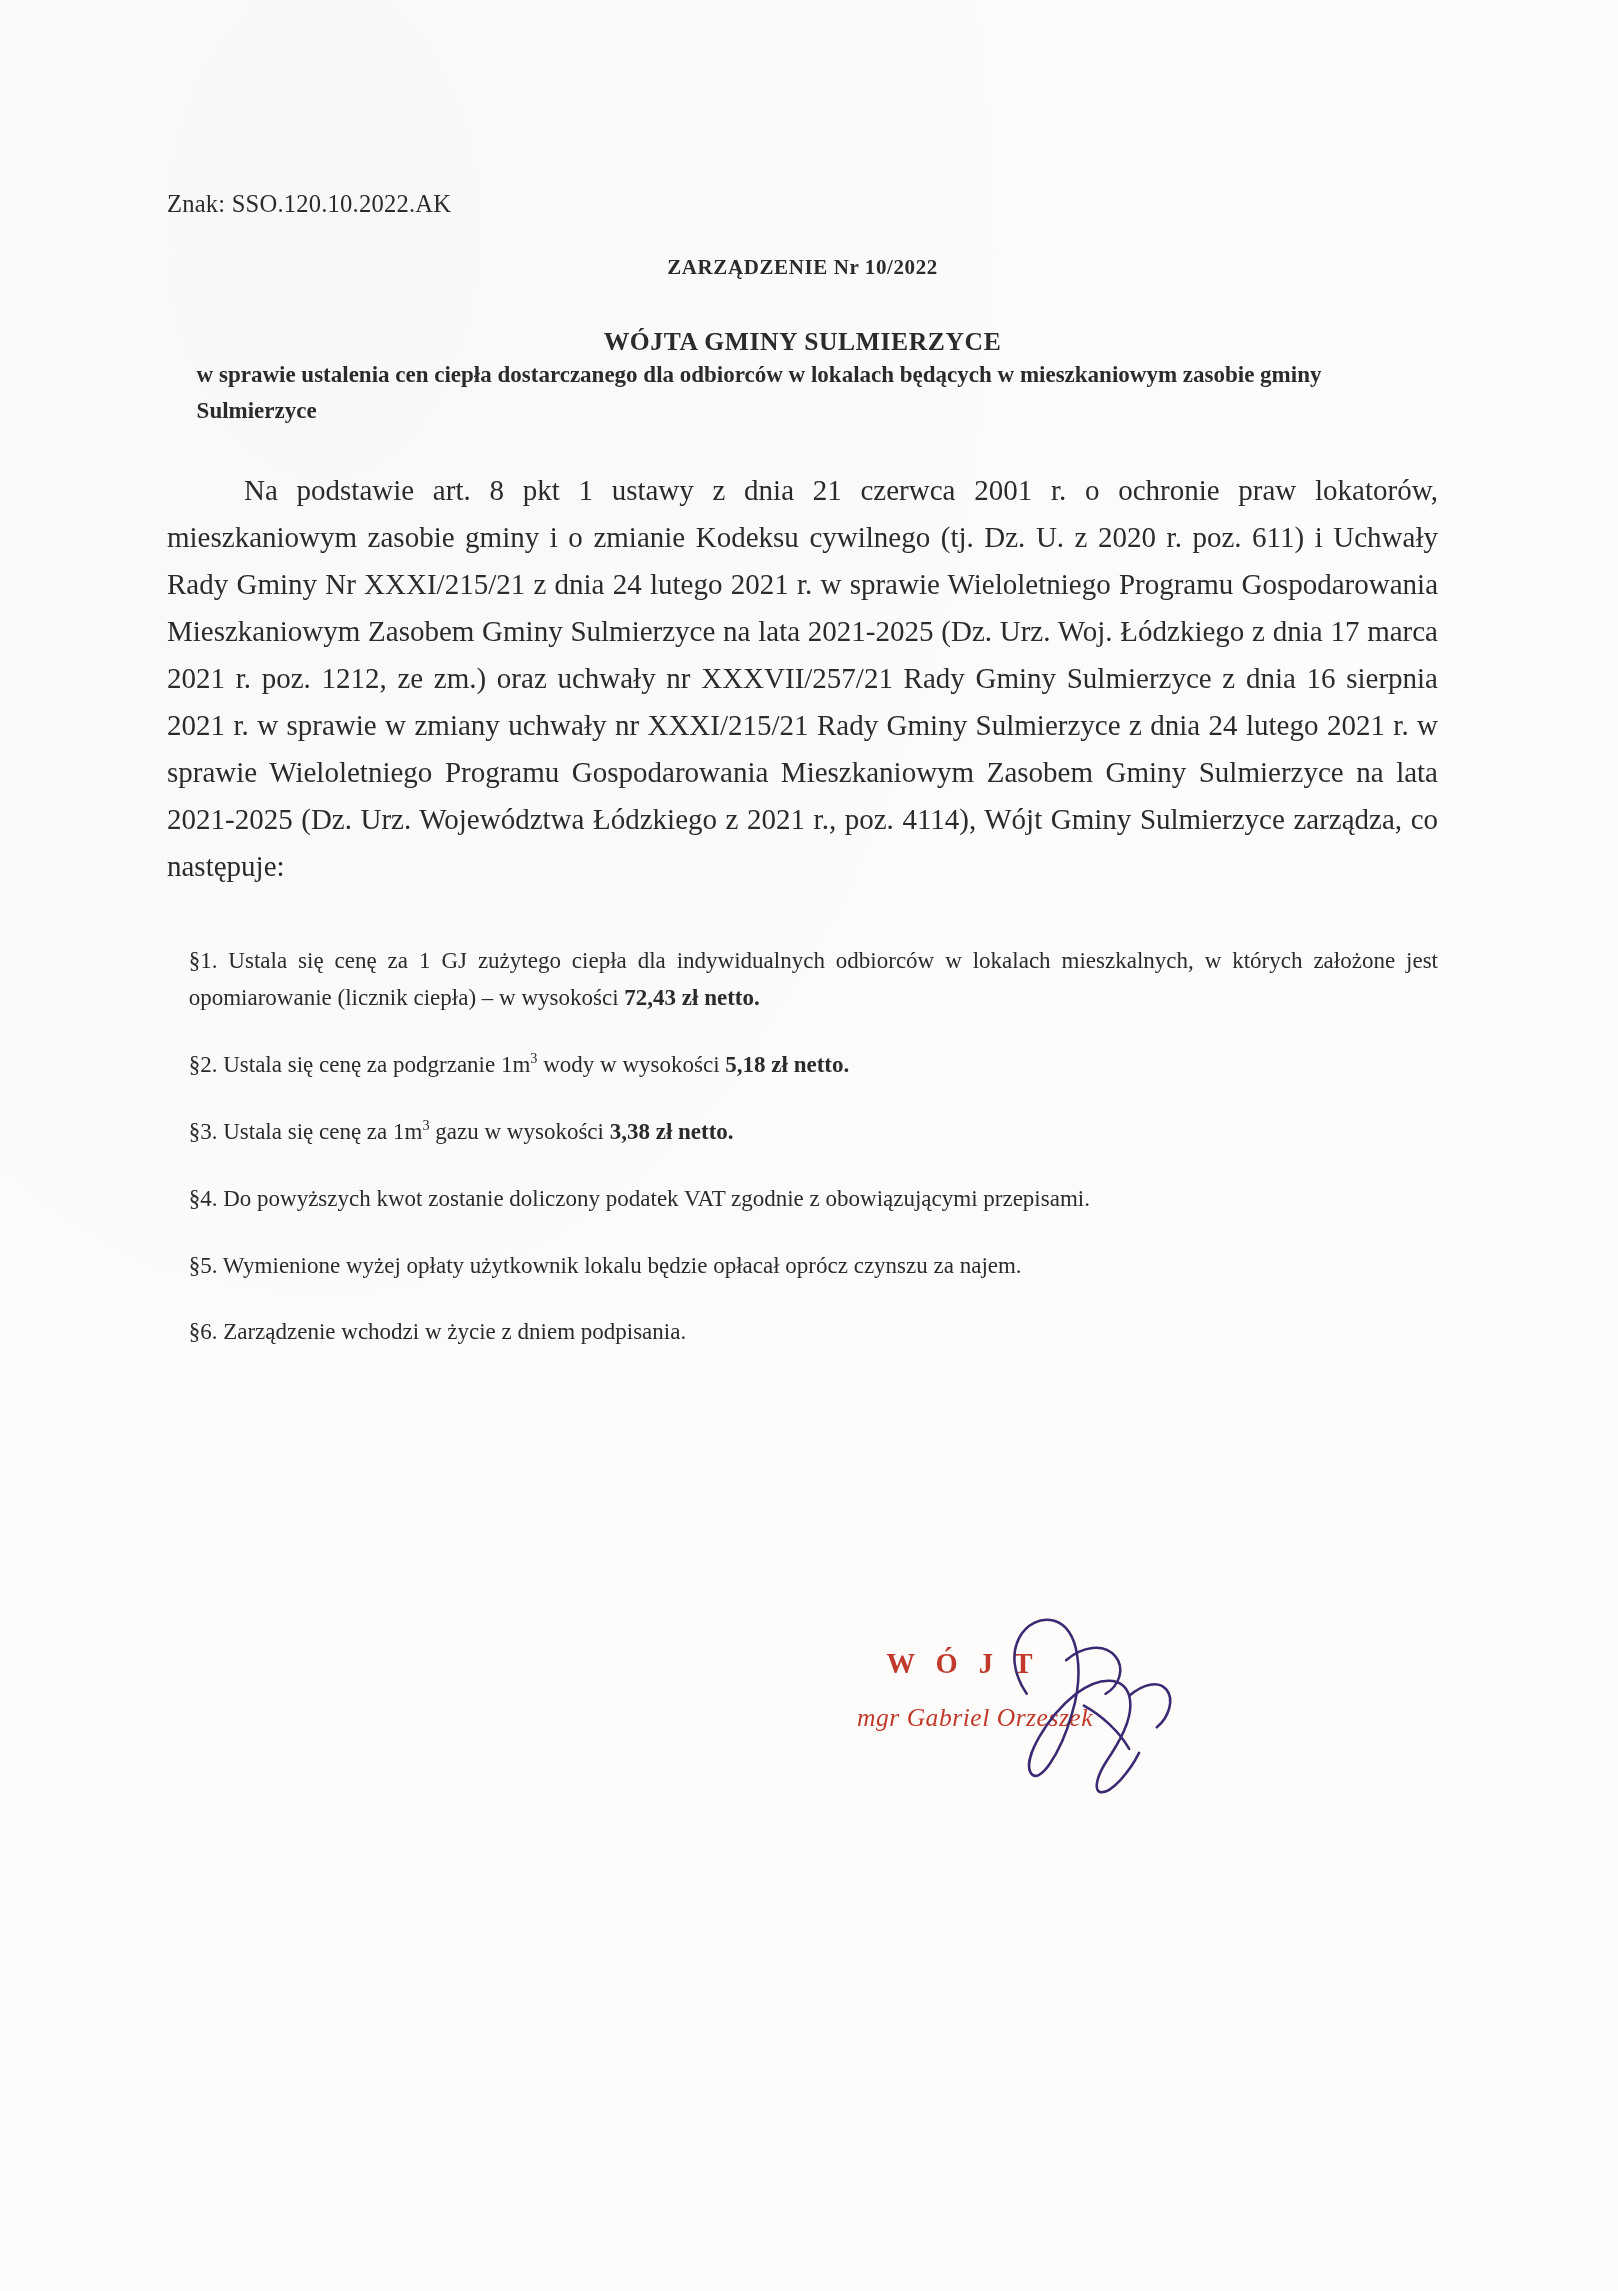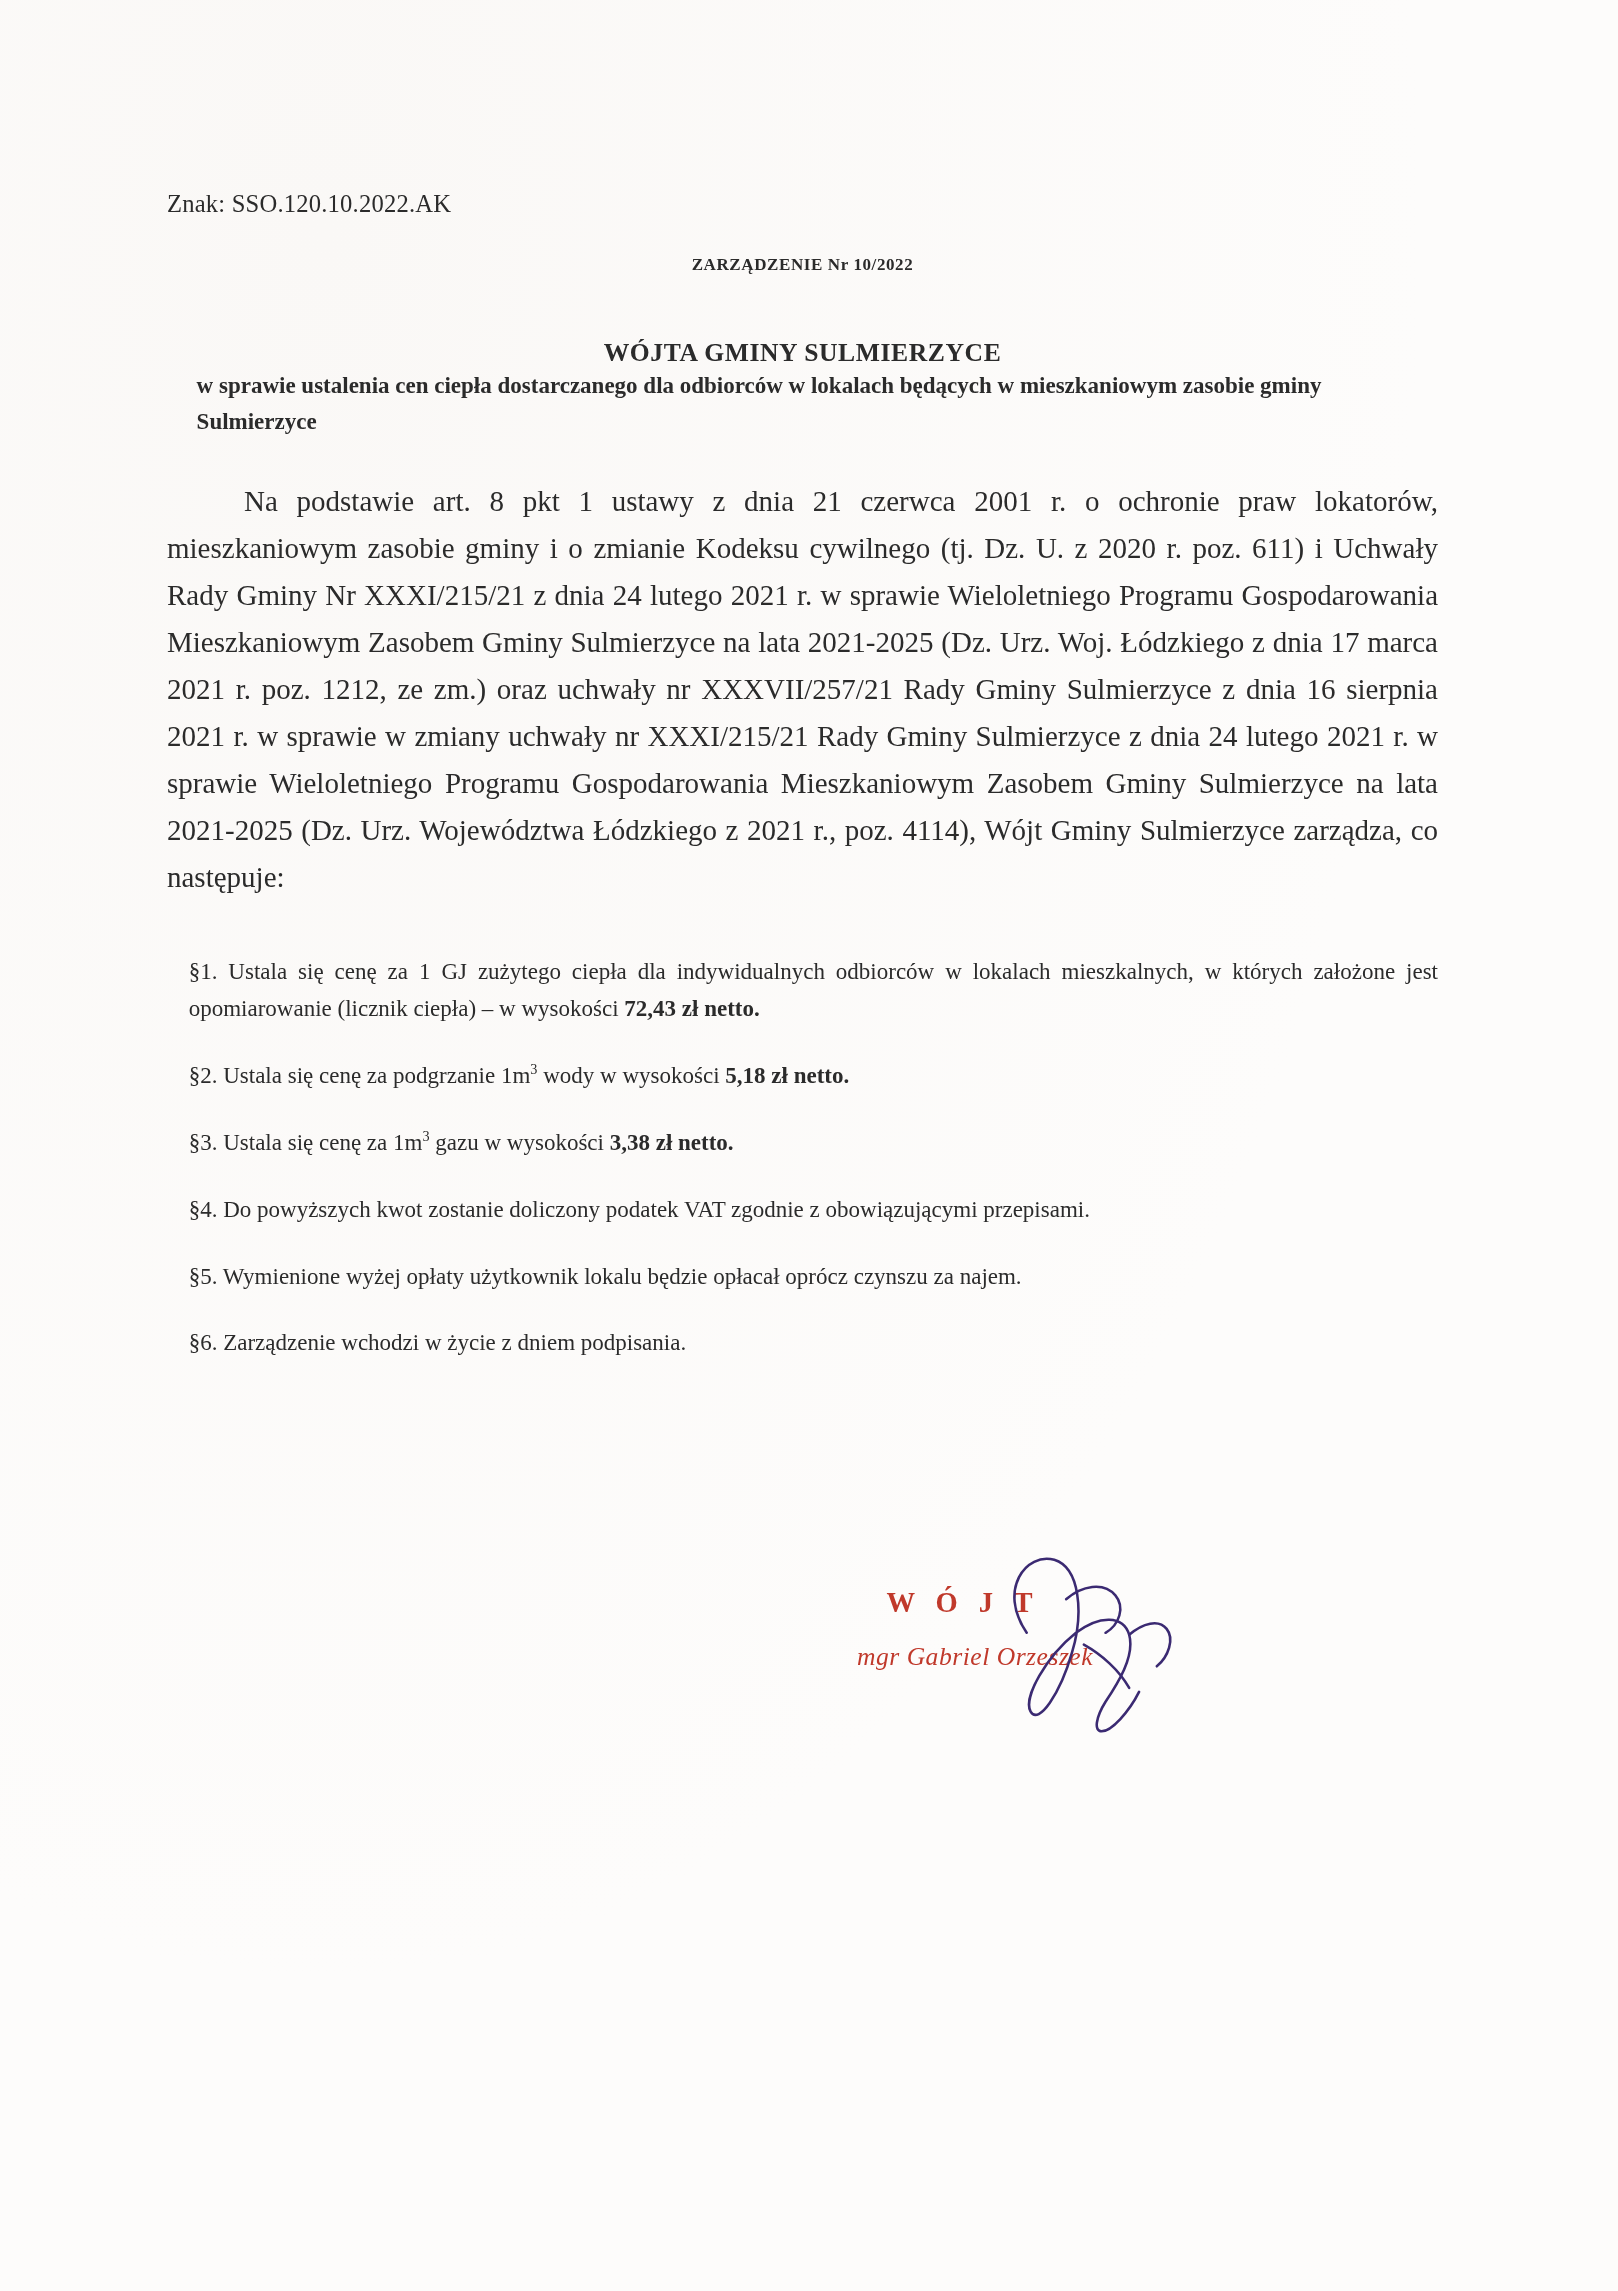--- a/index.html
+++ b/index.html
@@ -40,23 +40,23 @@
     font-size: 24.6px;
     letter-spacing: 0.2px;
     margin-bottom: 37px;
   }
 
   .title-block {
     text-align: center;
     font-weight: bold;
   }
   .title-line1 {
-    font-size: 17px;
+    font-size: 21px;
     letter-spacing: 0.6px;
-    margin-bottom: 63px;
+    margin-bottom: 47px;
   }
   .title-line2 {
     font-size: 25.6px;
     letter-spacing: 0.6px;
   }
   .title-line3 {
     font-size: 23.6px;
     letter-spacing: 0.3px;
     margin-bottom: 89px;
   }
@@ -89,21 +89,21 @@
   .section b { font-weight: bold; }
   sup {
     font-size: 0.62em;
     vertical-align: super;
     line-height: 0;
   }
 
   .signature-area {
     position: absolute;
     left: 857px;
-    top: 1548px;
+    top: 1609px;
     width: 414px;
     height: 256px;
   }
   .wojt-label {
     position: absolute;
     left: 29.6px;
     top: 39px;
     font-size: 28.6px;
     font-weight: bold;
     letter-spacing: 6.9px;

